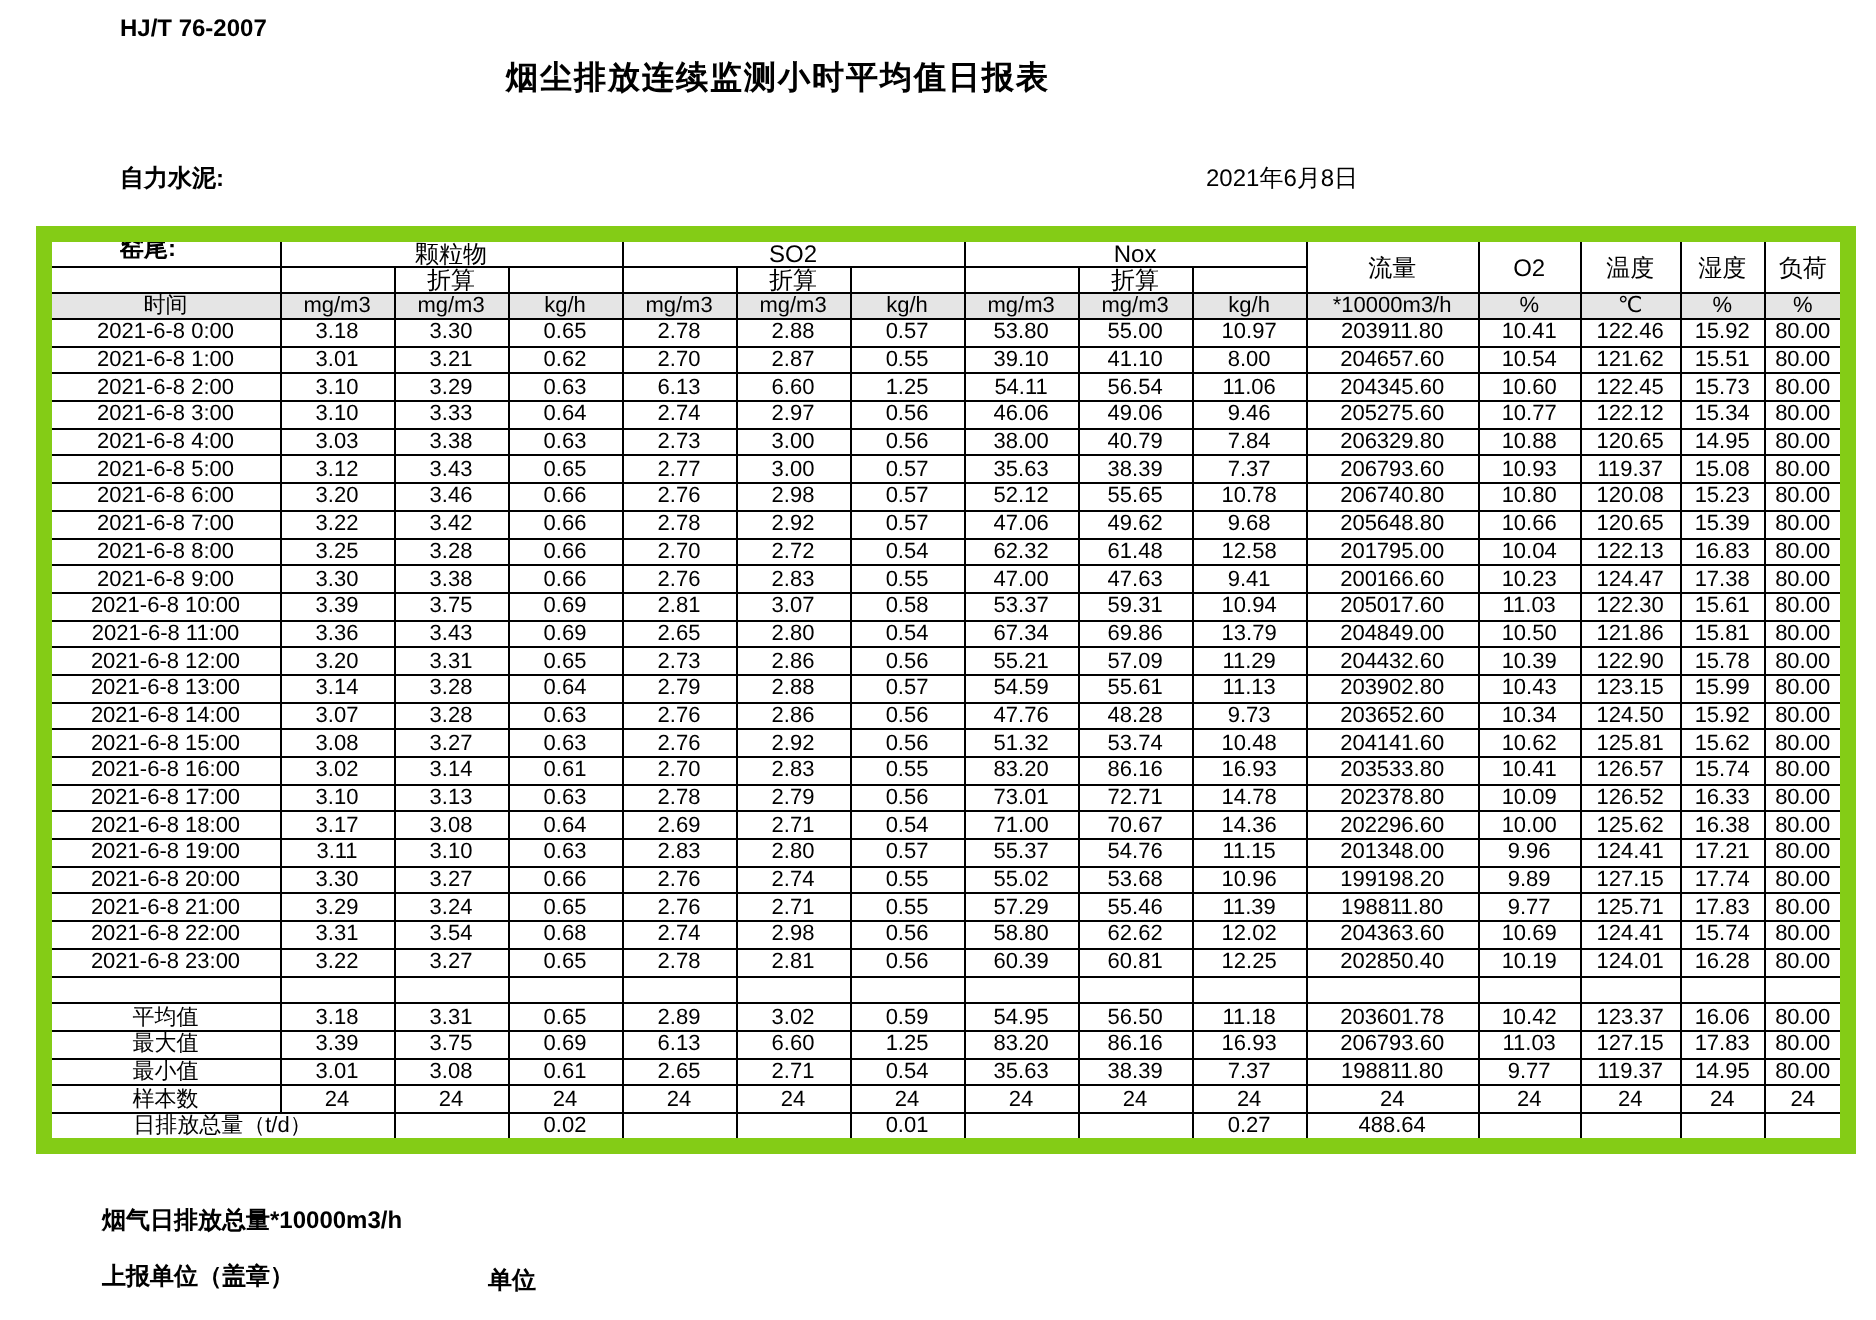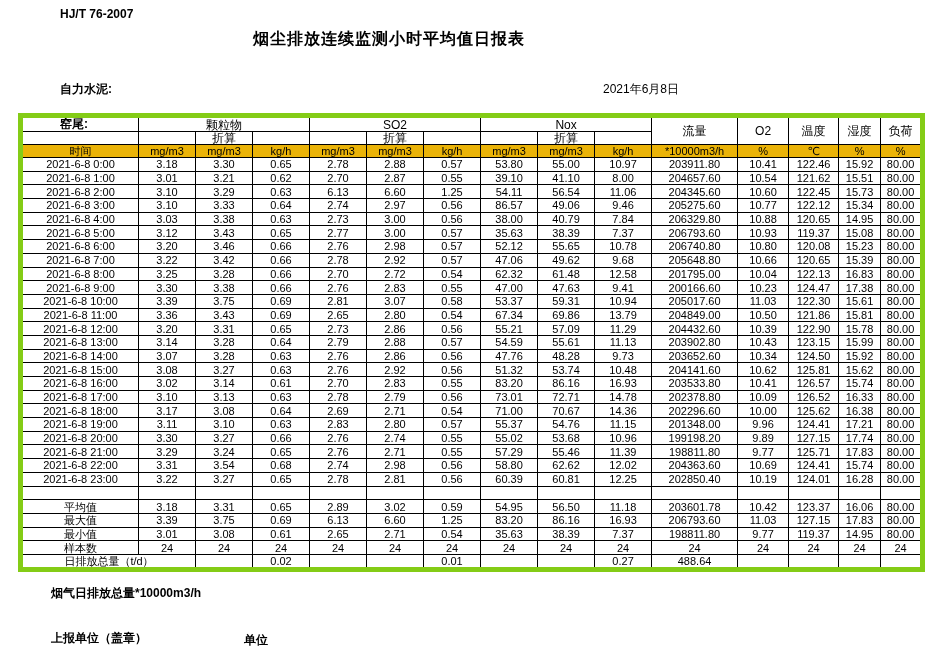--- a/index.html
+++ b/index.html
@@ -11,34 +11,34 @@
   }
   .abs { position:absolute; white-space:nowrap;padding-left:38px; }
   .std-code { left:22px; top:7px; font-size:12px; font-weight:bold; }
   .rpt-title { left:215px; top:29px; font-size:16px; font-weight:bold; letter-spacing:1px; }
   .company { left:22px; top:63px; font-size:12px; font-weight:bold;margin-top:18px; }
   .location { left:22px; top:80px; font-size:12px; font-weight:bold;margin-top:36px; }
   .rpt-date { left:565px; top:81px; font-size:12px; }
   table.report {
     position:absolute; left:18px; top:113px; width:902px;
     border-collapse:collapse; table-layout:fixed;
-    border:5px solid #84cc16;
+    border:8px solid #84cc16;
   }
   table.report td {
     border:1px solid #000;
     font-size:11px; line-height:12px;
     text-align:center; vertical-align:middle;
     height:13.7px; padding:0; overflow:hidden; white-space:nowrap;
   }
   tr.row-a td { height:16px; font-size:12px; }
   tr.row-b td { height:12px; font-size:12px; }
   tr.unit-row td { height:13px; }
-  .green { background:#eab308; }
+  .green { background:#e5e5e5; }
   td.label-left { text-align:left; padding-left:3px; font-size:11px; }
-  .footer1 { left:13px; top:585px; font-size:12px; font-weight:bold; }
+  .footer1 { left:13px; top:602px; font-size:12px; font-weight:bold; }
   .footer2 { left:13px; top:630px; font-size:12px; font-weight:bold; }
   .footer3 { left:206px; top:632px; font-size:12px; font-weight:bold; }
 </style>
 </head>
 <body>
 
 <div>
 
   <div class="abs std-code">HJ/T  76-2007</div>
   <div class="abs rpt-title">烟尘排放连续监测小时平均值日报表</div>
@@ -159,21 +159,21 @@
           <td>80.00</td>
         </tr>
         <tr>
           <td>2021-6-8 3:00</td>
           <td>3.10</td>
           <td>3.33</td>
           <td>0.64</td>
           <td>2.74</td>
           <td>2.97</td>
           <td>0.56</td>
-          <td>86.57</td>
+          <td>46.06</td>
           <td>49.06</td>
           <td>9.46</td>
           <td>205275.60</td>
           <td>10.77</td>
           <td>122.12</td>
           <td>15.34</td>
           <td>80.00</td>
         </tr>
         <tr>
           <td>2021-6-8 4:00</td>

